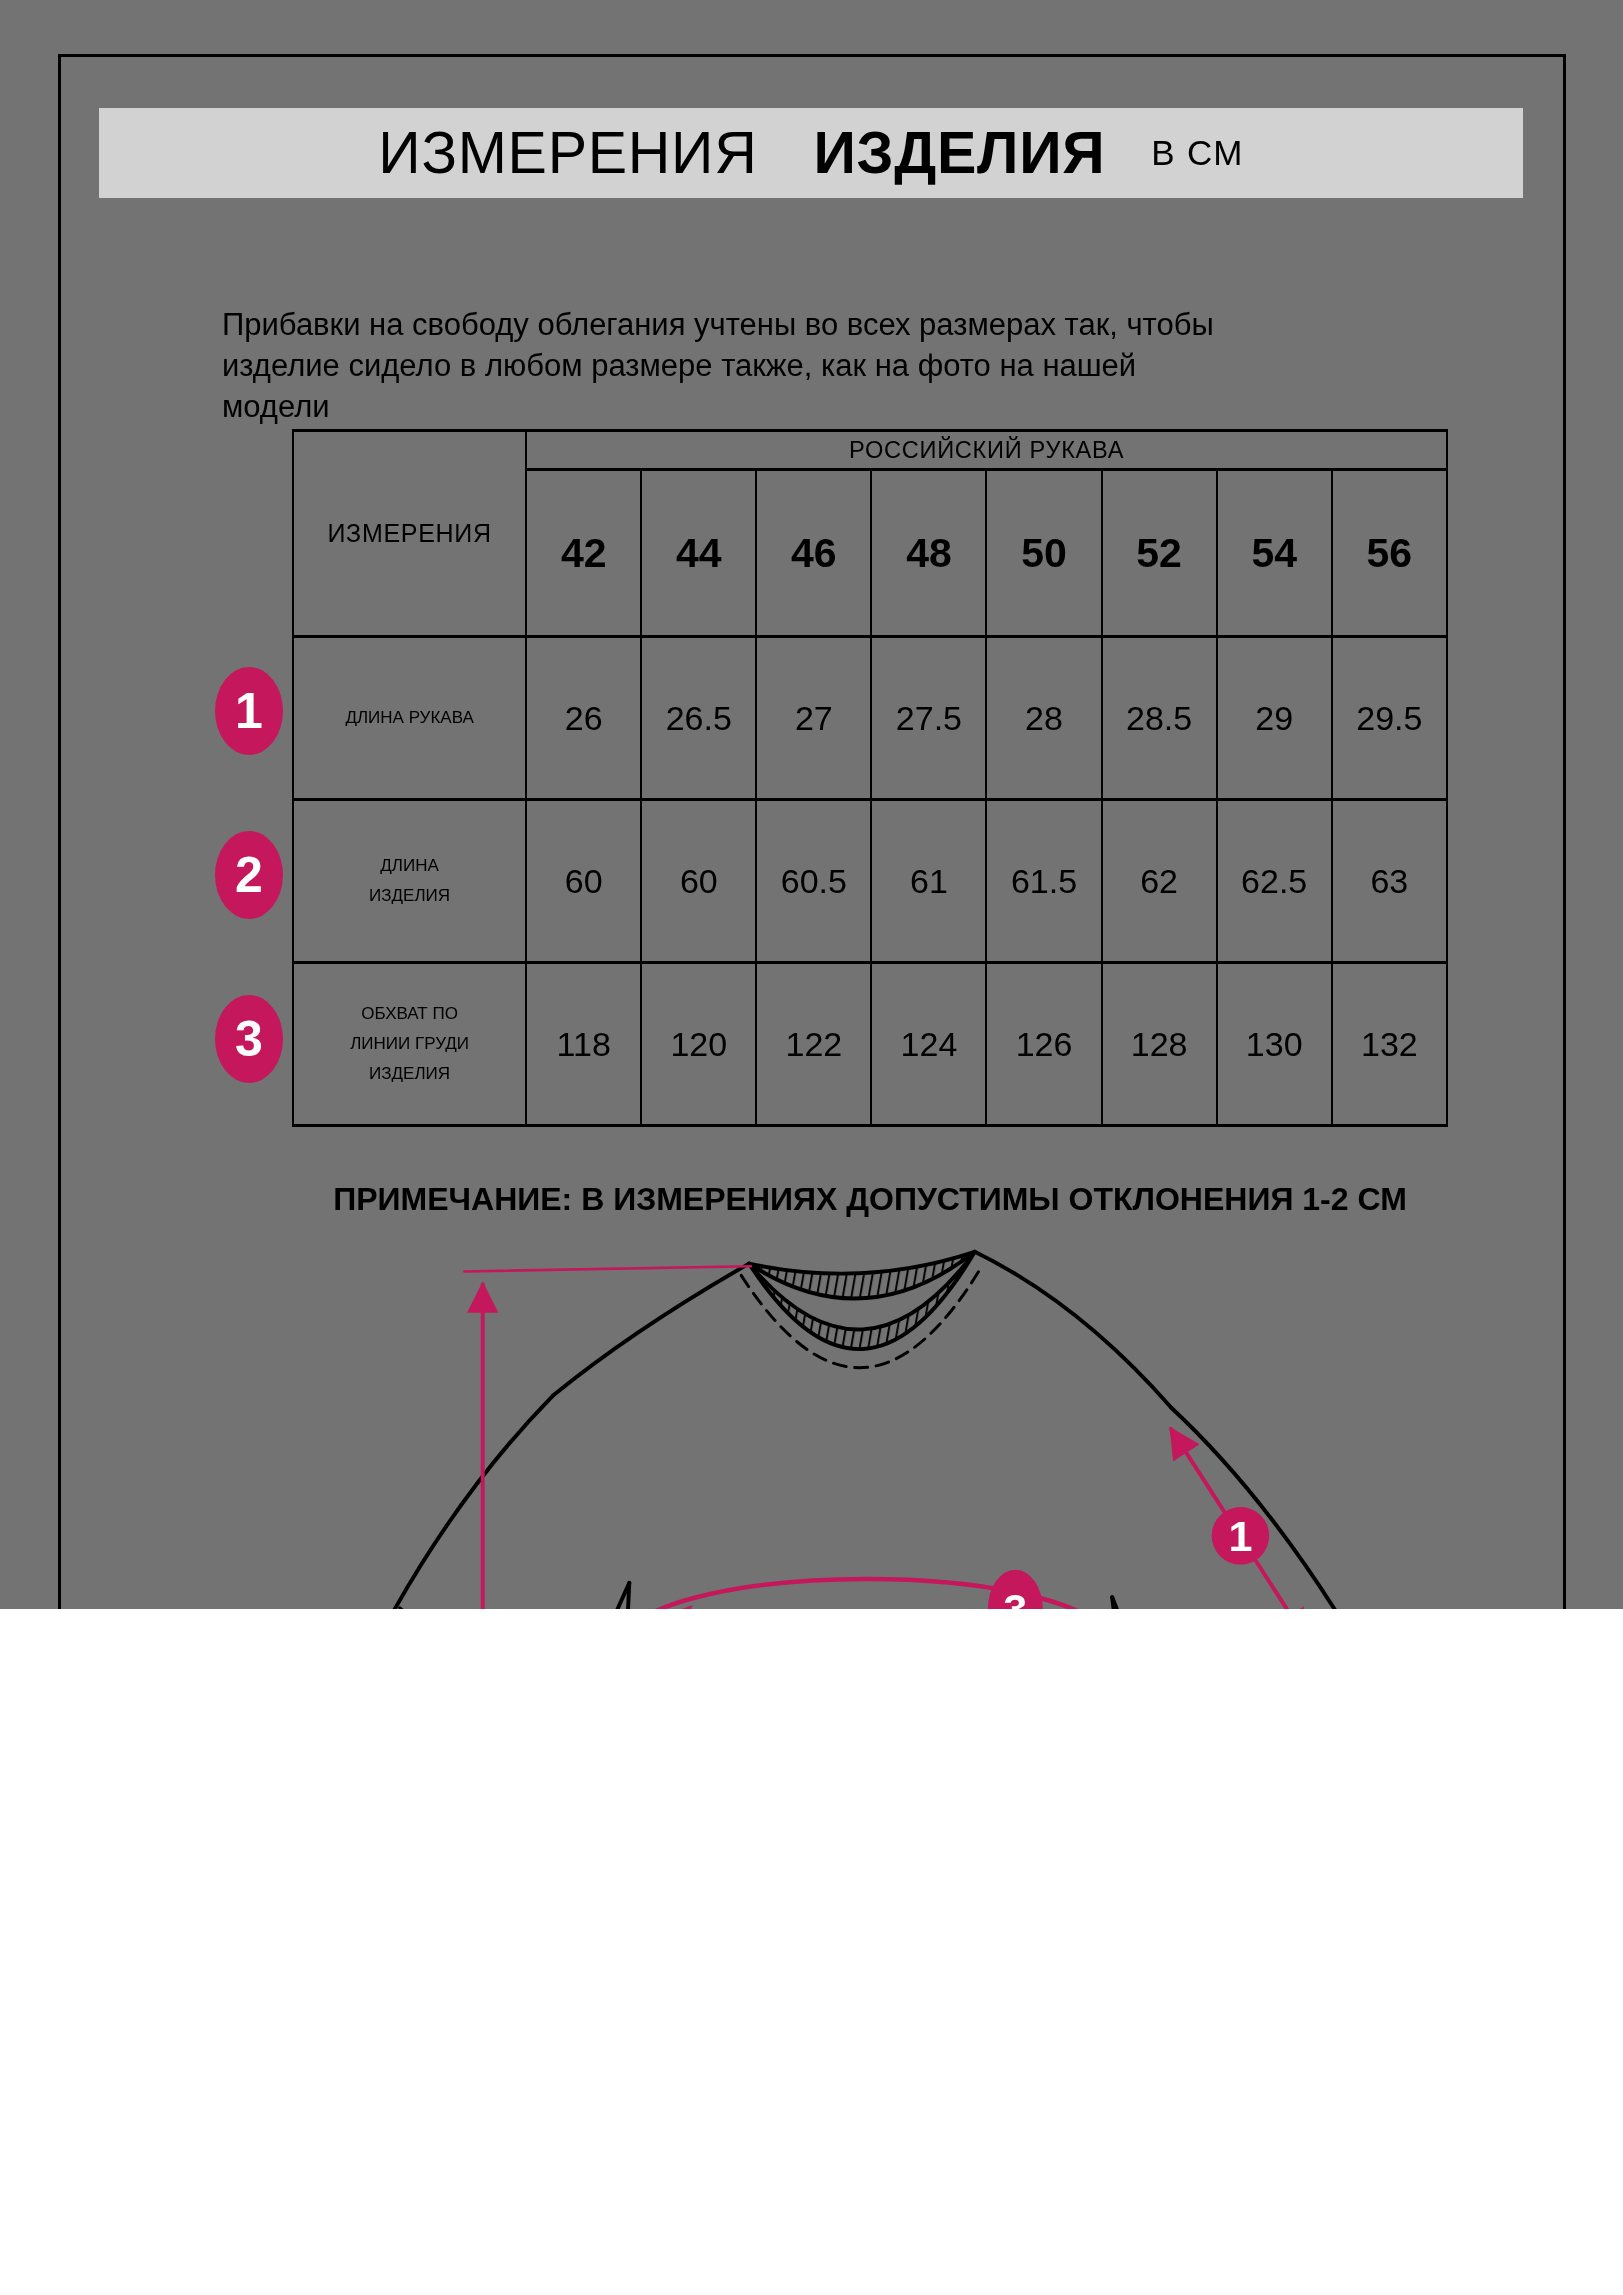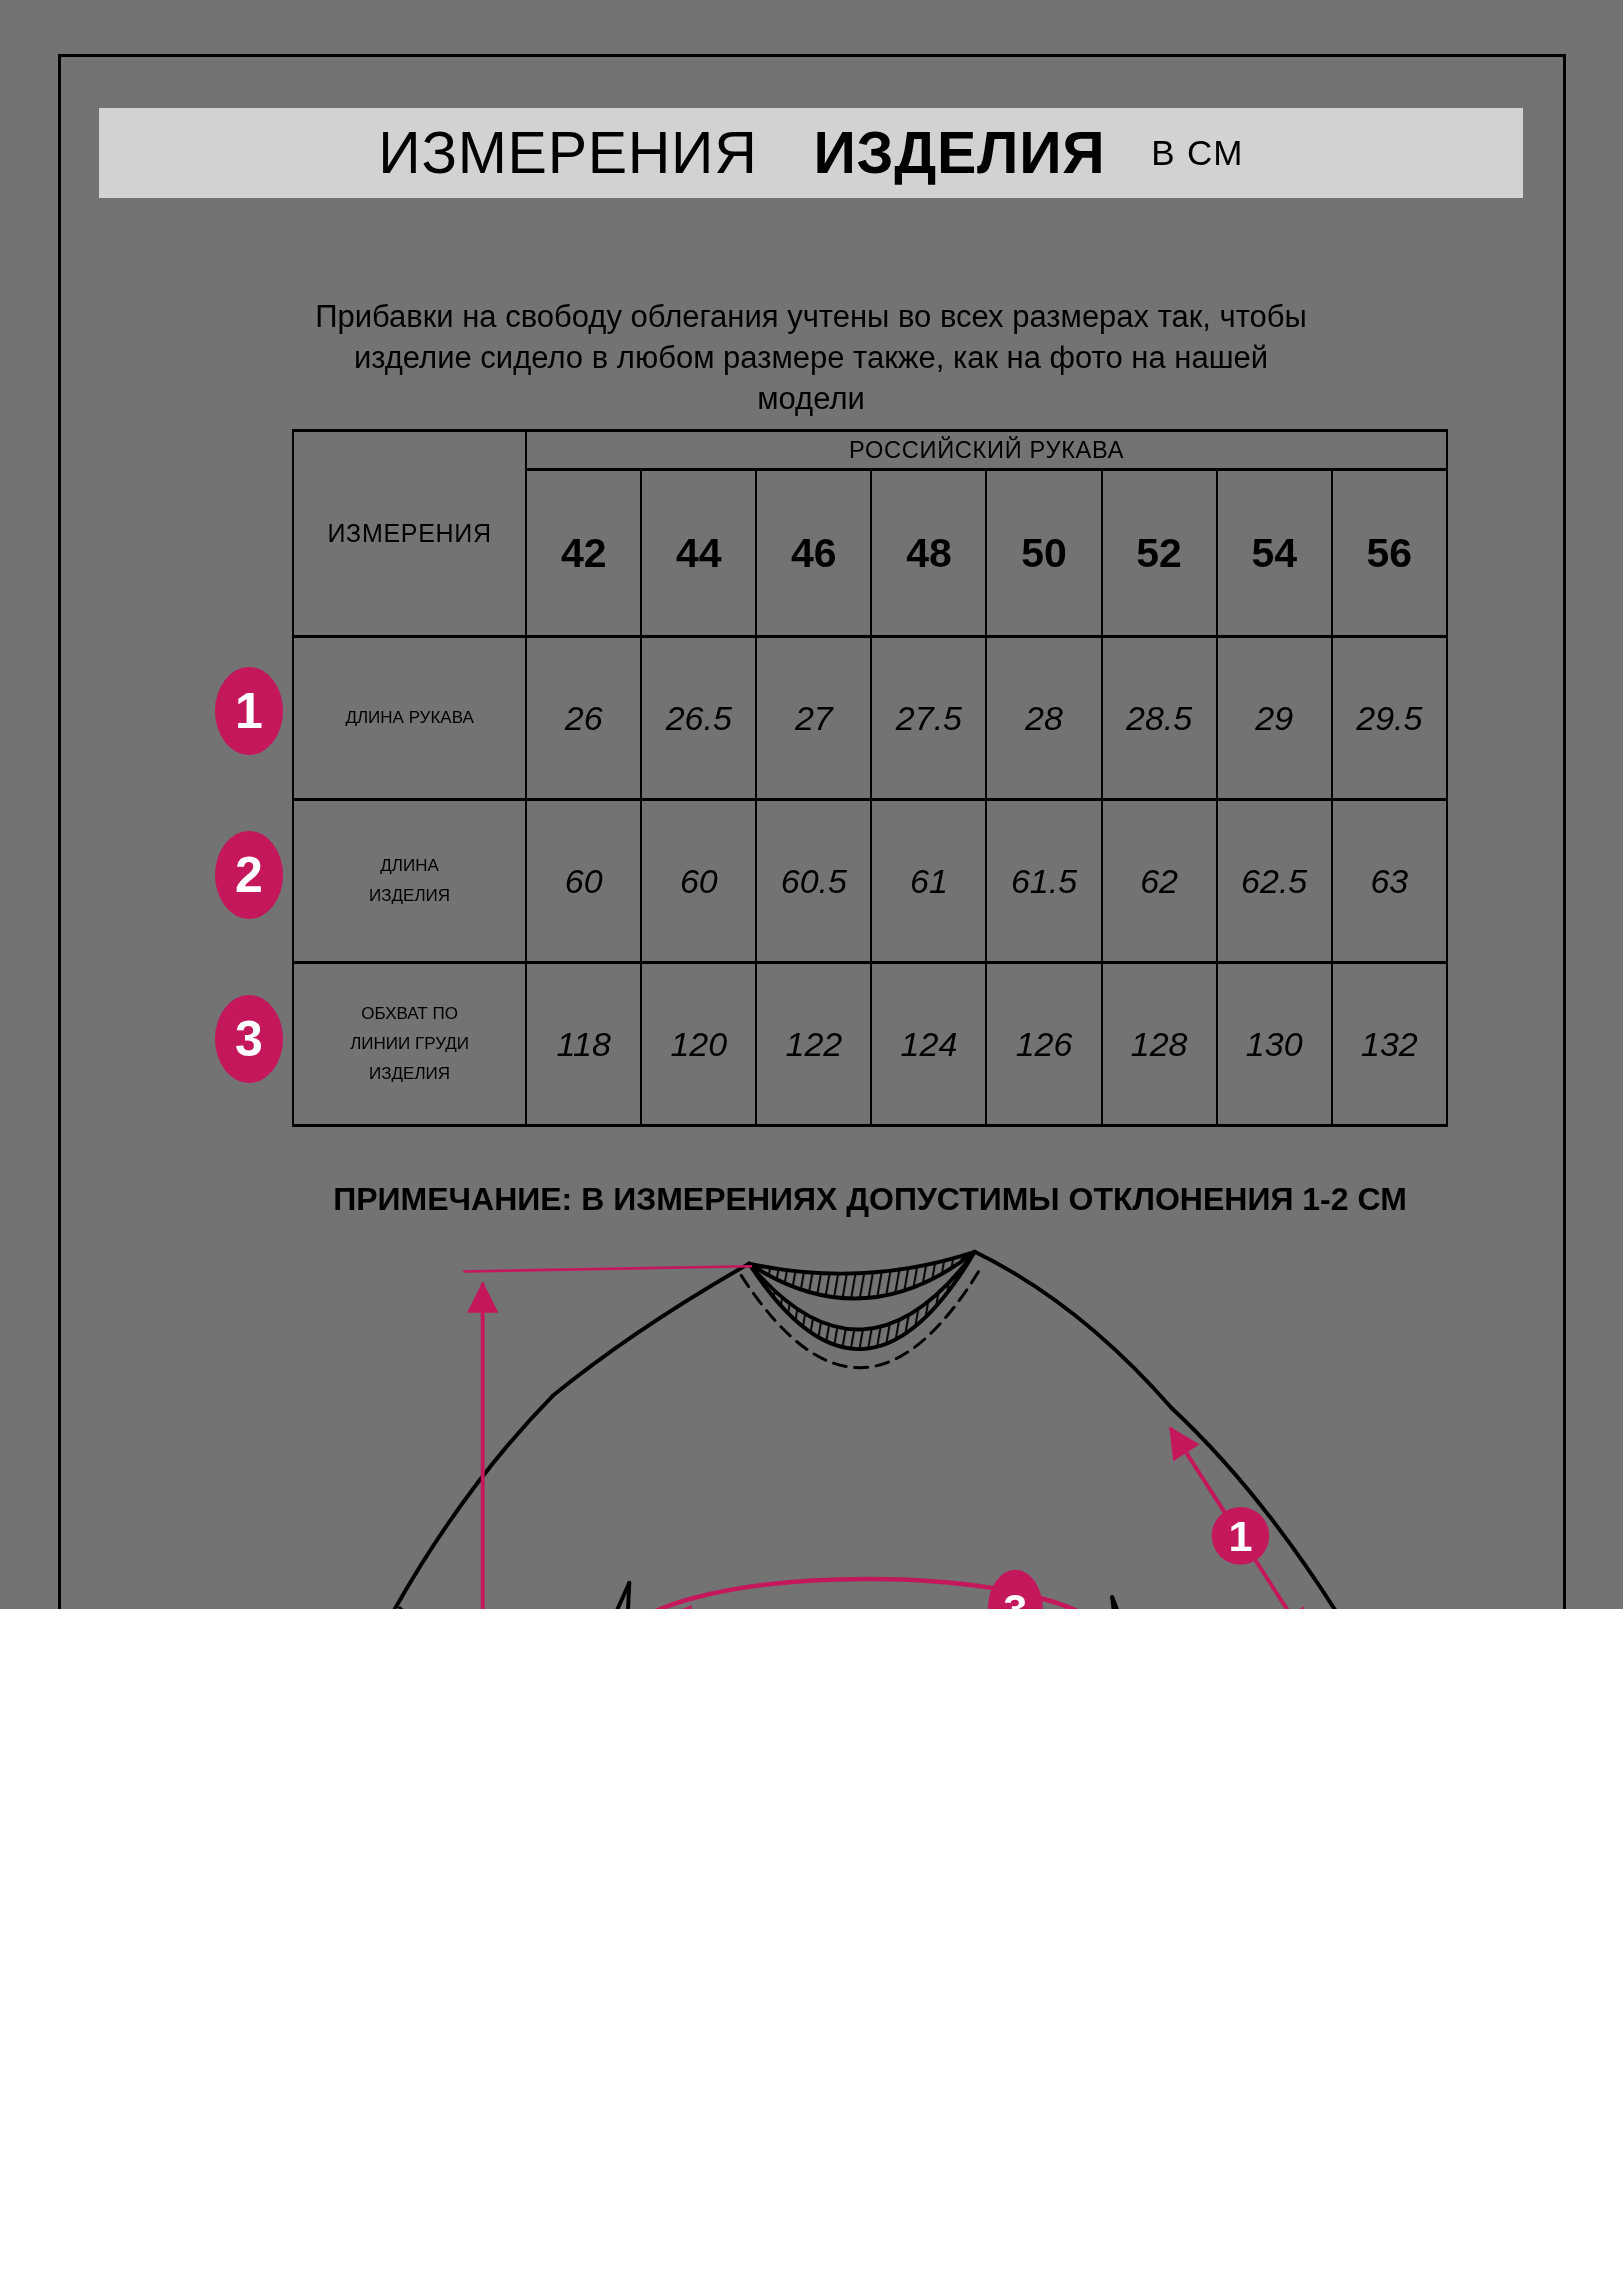--- a/index.html
+++ b/index.html
@@ -4,30 +4,30 @@
 <style>
   html,body{margin:0;padding:0;background:#fff;}
   body{width:1623px;height:2295px;position:relative;font-family:"Liberation Sans","DejaVu Sans",sans-serif;color:#000;}
   .page{position:absolute;left:0;top:0;width:1623px;height:1609px;background:#737373;overflow:hidden;}
   .frame{position:absolute;left:58px;top:54px;width:1508px;height:2138px;border:3.3px solid #000;box-sizing:border-box;}
   .titlebar{position:absolute;left:99px;top:108px;width:1424px;height:90px;background:#d2d2d2;display:flex;justify-content:center;align-items:center;}
   .titlebar .t1{font-size:59px;font-weight:400;letter-spacing:0.7px;}
   .titlebar .t2{font-size:59px;font-weight:700;margin-left:56px;letter-spacing:0.7px;}
   .titlebar .t3{font-size:35px;font-weight:400;margin-left:46px;letter-spacing:1.3px;}
   .code{position:absolute;left:0;top:241px;width:1623px;text-align:center;font-size:38px;font-weight:400;}
-  .para{position:absolute;left:222px;top:296px;width:1178px;text-align:center;font-size:31px;line-height:41px;white-space:pre-line;}
+  .para{position:absolute;left:222px;top:304px;width:1178px;text-align:left;font-size:31px;line-height:41px;white-space:pre-line;}
   table.size{position:absolute;left:292px;top:429px;width:1156px;border-collapse:collapse;table-layout:fixed;}
   table.size td{border-left:2.6px solid #000;border-right:2.6px solid #000;border-top:3.3px solid #000;border-bottom:3.3px solid #000;text-align:center;vertical-align:middle;padding:0;}
   td.mh{font-size:25px;letter-spacing:0.7px;}
   td.rh{font-size:23.6px;letter-spacing:0.7px;height:36px;}
   td.sz{font-size:41px;font-weight:700;height:164px;}
   tr.szr{height:164px;margin-left:32px;}
   tr.datar{height:163px;}
   td.lbl{font-size:17px;white-space:pre-line;line-height:30px;letter-spacing:0px;}
-  td.val{font-size:34px;font-style:italic;}
+  td.val{font-size:34px;}
   .rowbadge{position:absolute;width:68px;height:88px;border-radius:50%;background:#C5175B;color:#fff;display:flex;align-items:center;justify-content:center;font-size:50px;font-weight:700;}
   .note{position:absolute;left:292px;top:1181px;width:1156px;text-align:center;font-size:32px;font-weight:700;letter-spacing:0px;}
   svg.draw{position:absolute;left:327px;top:1211px;width:1060px;height:982px;}
   svg text.badge{font-family:"Liberation Sans","DejaVu Sans",sans-serif;font-size:66px;font-weight:700;fill:#fff;text-anchor:middle;}
 </style>
 </head>
 <body>
 
 <div class="page">
   <div class="frame"></div>

